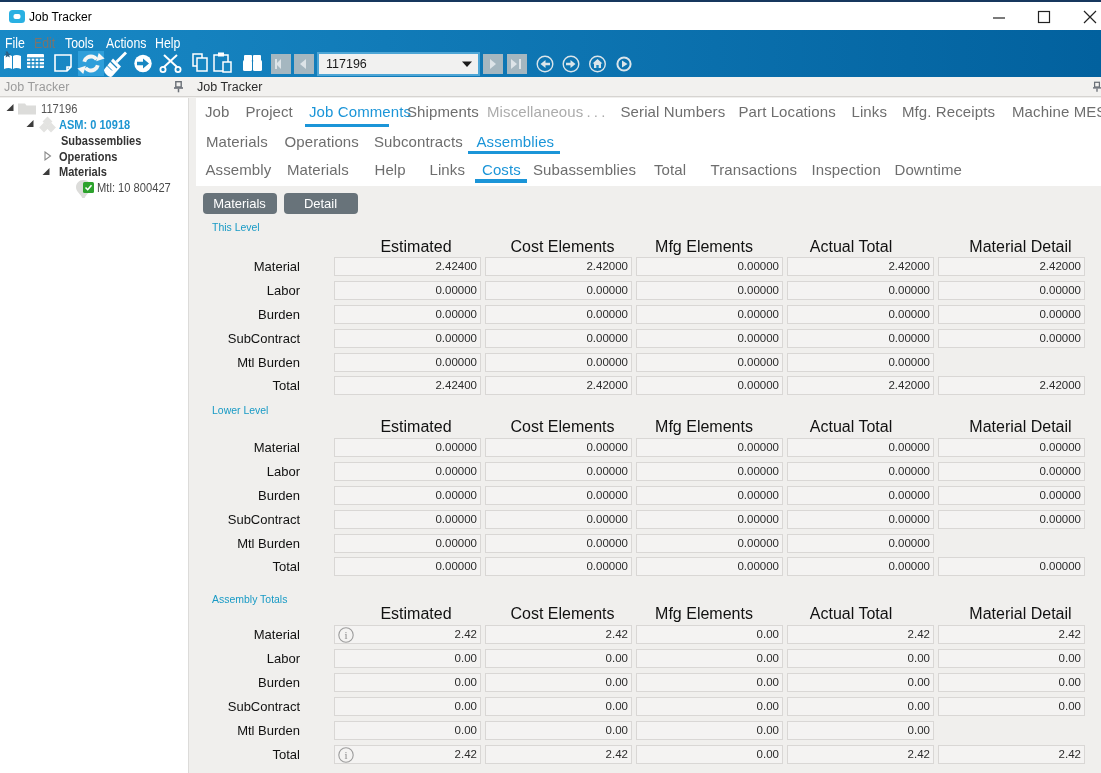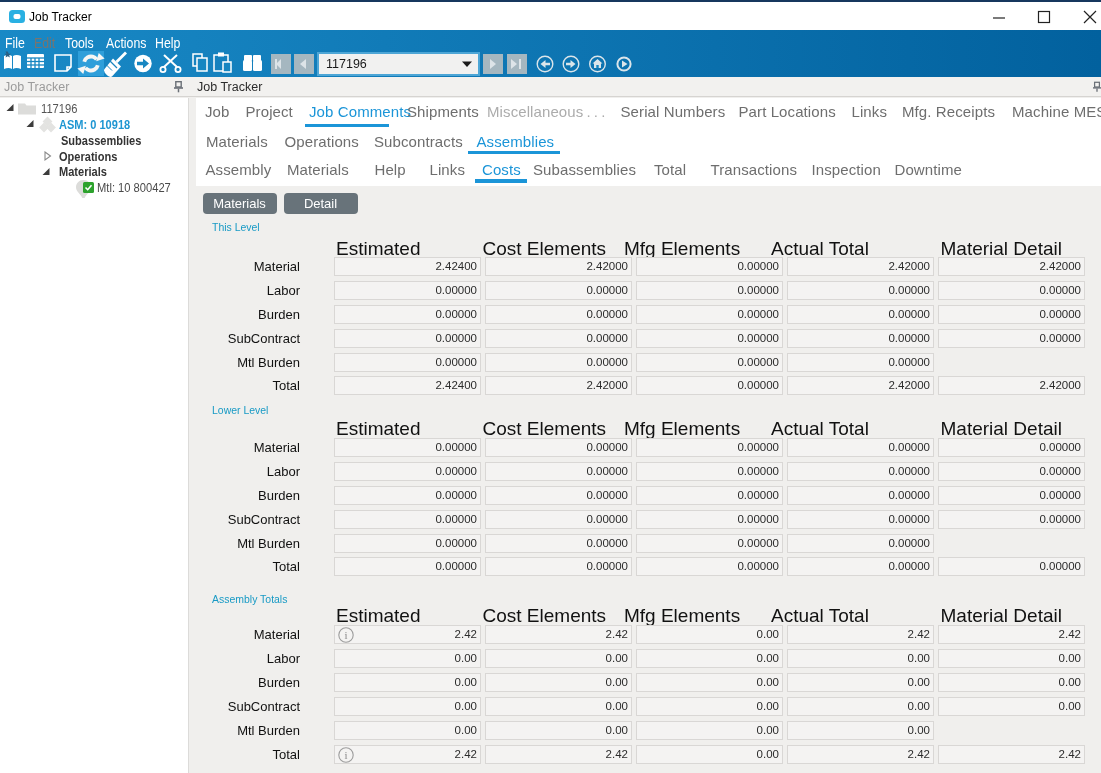--- a/index.html
+++ b/index.html
@@ -8,21 +8,21 @@
 .menu { position:absolute; top:34.5px; color:#fff; font-size:14px; transform:scaleX(.88); transform-origin:0 0; }
 #phead { position:absolute; left:0; top:77px; width:1101px; height:20px; background:#f2f1ef; border-bottom:1px solid #d6d4d1; }
 #ltree { position:absolute; left:0; top:98px; width:189px; height:675px; background:#fff; border-right:1px solid #dcdbd9; }
 #rwhite { position:absolute; left:196px; top:98px; width:905px; height:88px; background:#fff; }
 .tab { position:absolute; font-size:15px; color:#6e6e6e; white-space:nowrap; letter-spacing:0.1px; }
 .tab.sel { color:#1b95d8; }
 .tab.dis { color:#acacac; }
 .tabul { position:absolute; height:3.5px; background:#1b95d8; }
 .btn { position:absolute; top:192.5px; height:21.5px; background:#68737a; border-radius:4px; color:#fff; font-size:13px; text-align:center; line-height:21px; }
 .slabel { position:absolute; font-size:11.5px; color:#189ac5; white-space:nowrap; transform:scaleX(.91); transform-origin:0 0; }
-.chdr { position:absolute; width:160px; font-size:19px; color:#111; white-space:nowrap; }
+.chdr { position:absolute; width:160px; text-align:center; font-size:16px; color:#111; white-space:nowrap; }
 .rlabel { position:absolute; left:0; width:300px; text-align:right; font-size:13px; color:#111; }
 .tbox { position:absolute; width:147px; height:19px; background:#f4f3f2; border:1px solid #d9d7d5; font-size:11.5px; color:#2b2b2b; text-align:right; padding:2px 3px 0 0; }
 .info { position:absolute; left:3px; top:1px; }
 .ttext { white-space:nowrap; font-size:12.5px; }
 svg { display:block; }
 </style></head>
 <body>
 <div id="titlebar">
  <svg class="abs" style="left:9px;top:8px" width="16" height="13" viewBox="0 0 16 13">
       <rect x="0" y="0" width="16" height="13" rx="3.5" fill="#29b0e2"></rect>

